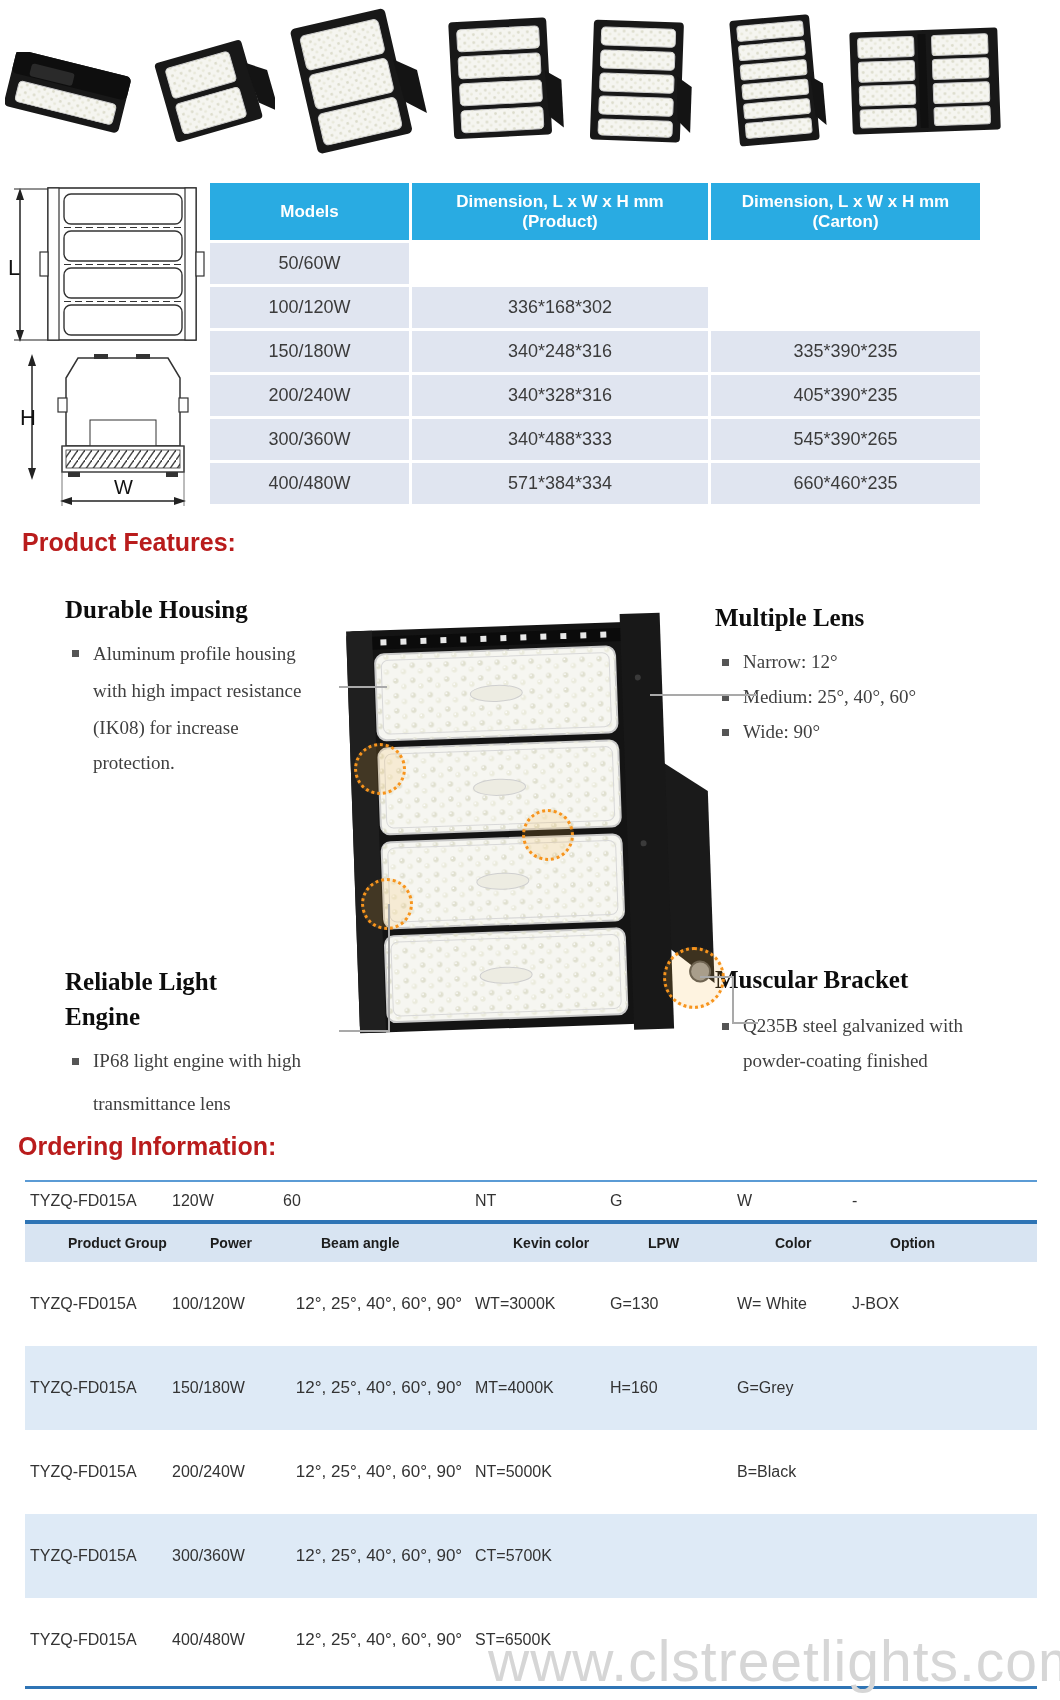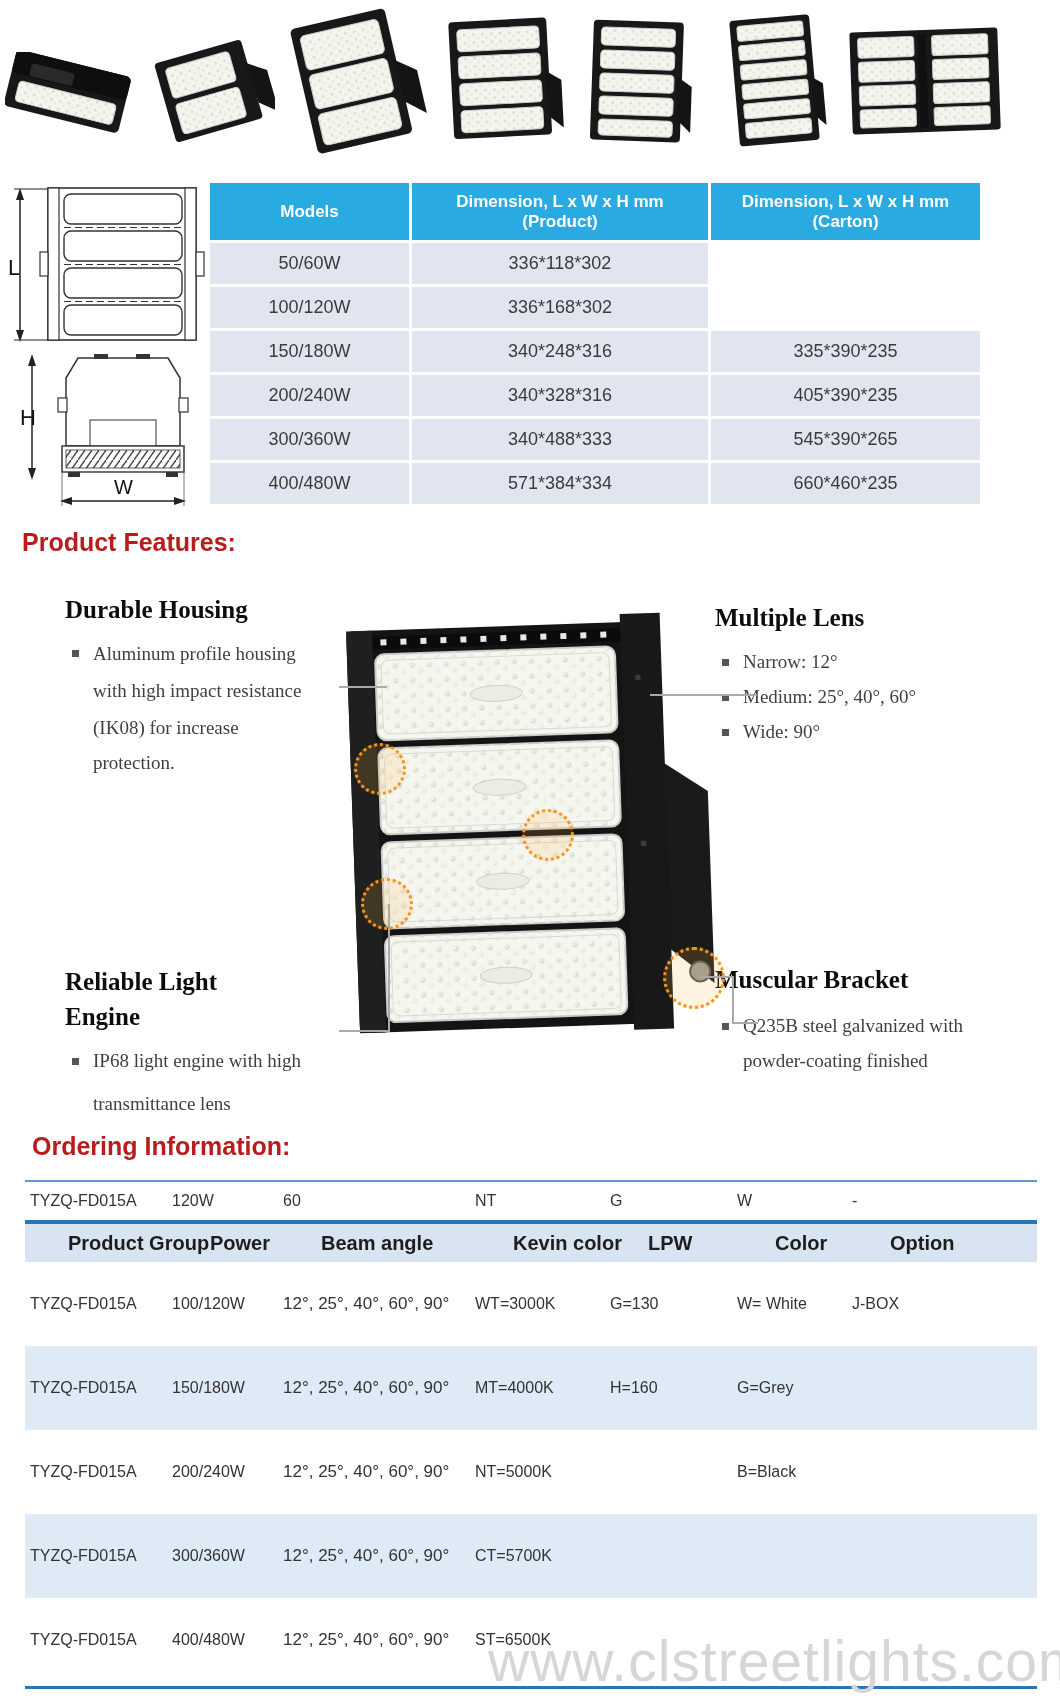--- a/index.html
+++ b/index.html
@@ -29,24 +29,24 @@
   .callout-line{position:absolute;background:#a9a9a9;}
   .orange-circle{position:absolute;border:3px dotted #f7941d;border-radius:50%;
       background:rgba(249,178,64,0.16);box-sizing:border-box;}
 
   
   .ord{left:25px;width:1012px;}
   .ord-grid{display:grid;grid-template-columns:142px 111px 192px 135px 127px 115px 1fr;
       align-items:center;padding-left:5px;box-sizing:border-box;}
   .ord-line{position:absolute;left:25px;width:1012px;}
   .ord-code{height:38px;font-size:16px;color:#333;}
-  .ord-head{height:38px;background:#d8e4f2;font-weight:bold;font-size:20px;color:#1d1d1d;padding-left:43px;}
+  .ord-head{height:38px;background:#d8e4f2;font-weight:bold;font-size:14px;color:#1d1d1d;padding-left:43px;}
   .ord-row{height:84px;font-size:16px;color:#333;}
   .ord-row.alt{background:#deeaf6;}
-  .ord-row .deg{font-size:17px;}
+  .ord-row .deg{font-size:17px;text-align:center;}
 
   
   #watermark{left:488px;top:1628px;font-size:57px;color:#d6d6d6;white-space:nowrap;
       letter-spacing:1px;z-index:5;}
 
   svg text{font-family:"Liberation Sans",sans-serif;}
 </style>
 </head>
 <body>
 
@@ -233,21 +233,20 @@
         <div>Dimension, L x W x H mm</div>
         <div>(Product)</div>
       </div>
       <div class="cell">
         <div>Dimension, L x W x H mm</div>
         <div>(Carton)</div>
       </div>
     </div>
     <div class="dim-grid dim-row">
       <div class="cell">50/60W</div>
-      <div class="cell">336*118*302</div>
     </div>
     <div class="dim-grid dim-row">
       <div class="cell">100/120W</div>
       <div class="cell">336*168*302</div>
     </div>
     <div class="dim-grid dim-row">
       <div class="cell">150/180W</div>
       <div class="cell">340*248*316</div>
       <div class="cell">335*390*235</div>
     </div>
@@ -351,21 +350,21 @@
   <div class="orange-circle" style="left:663px;top:947px;width:62px;height:62px"></div>
 
   <div class="callout-line" style="left:339px;top:686px;width:48px;height:2px"></div>
   <div class="callout-line" style="left:650px;top:694px;width:107px;height:2px"></div>
   <div class="callout-line" style="left:388px;top:904px;width:2px;height:128px"></div>
   <div class="callout-line" style="left:339px;top:1030px;width:51px;height:2px"></div>
   <div class="callout-line" style="left:700px;top:976px;width:34px;height:2px"></div>
   <div class="callout-line" style="left:732px;top:976px;width:2px;height:48px"></div>
   <div class="callout-line" style="left:732px;top:1022px;width:26px;height:2px"></div>
 
-  <div class="abs section-heading" style="left:32px;top:1132px">Ordering Information:</div>
+  <div class="abs section-heading" style="left:18px;top:1132px">Ordering Information:</div>
 
   <div class="ord-line" style="top:1180px;height:2px;background:#5b9bd5"></div>
 
   <div class="abs ord ord-grid ord-code" style="top:1182px">
     <div>TYZQ-FD015A</div>
     <div>120W</div>
     <div>60</div>
     <div>NT</div>
     <div>G</div>
     <div>W</div>

